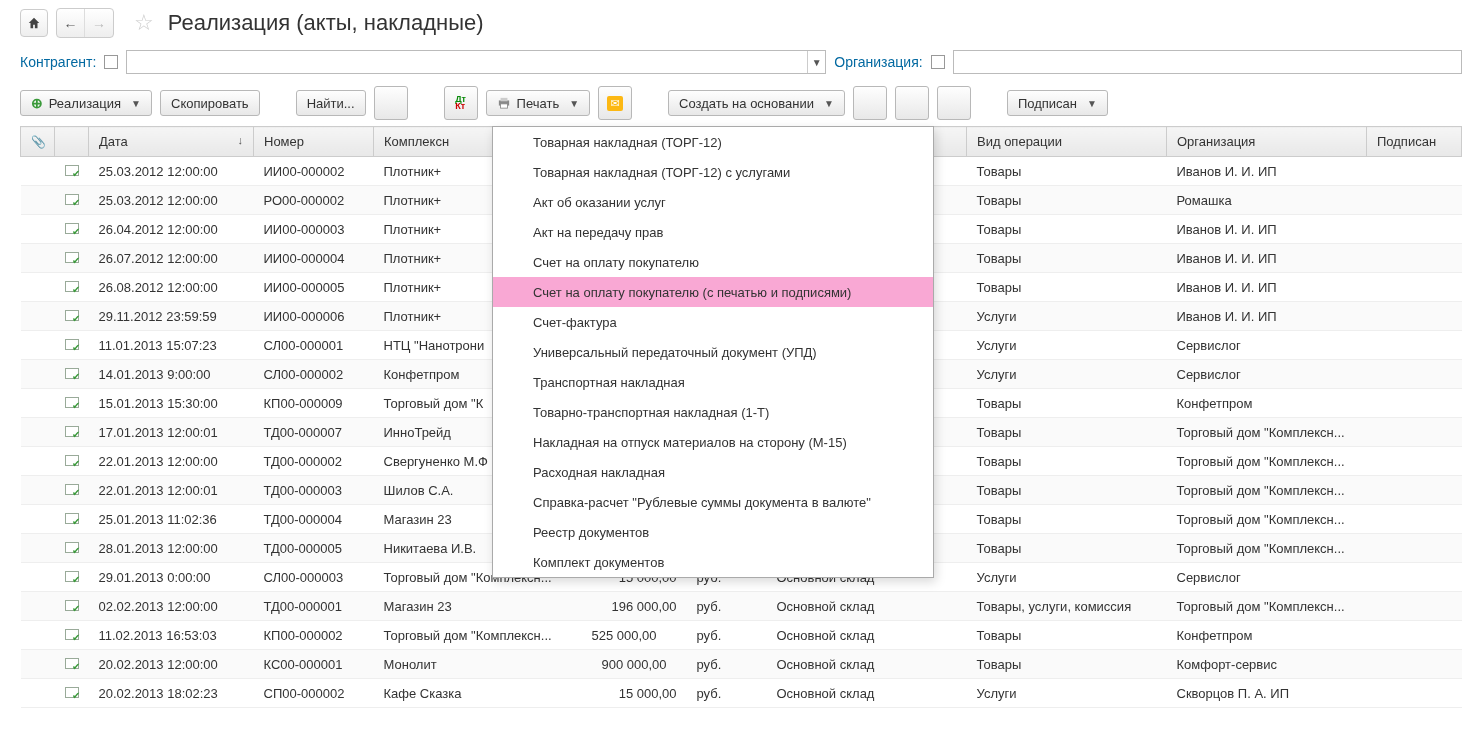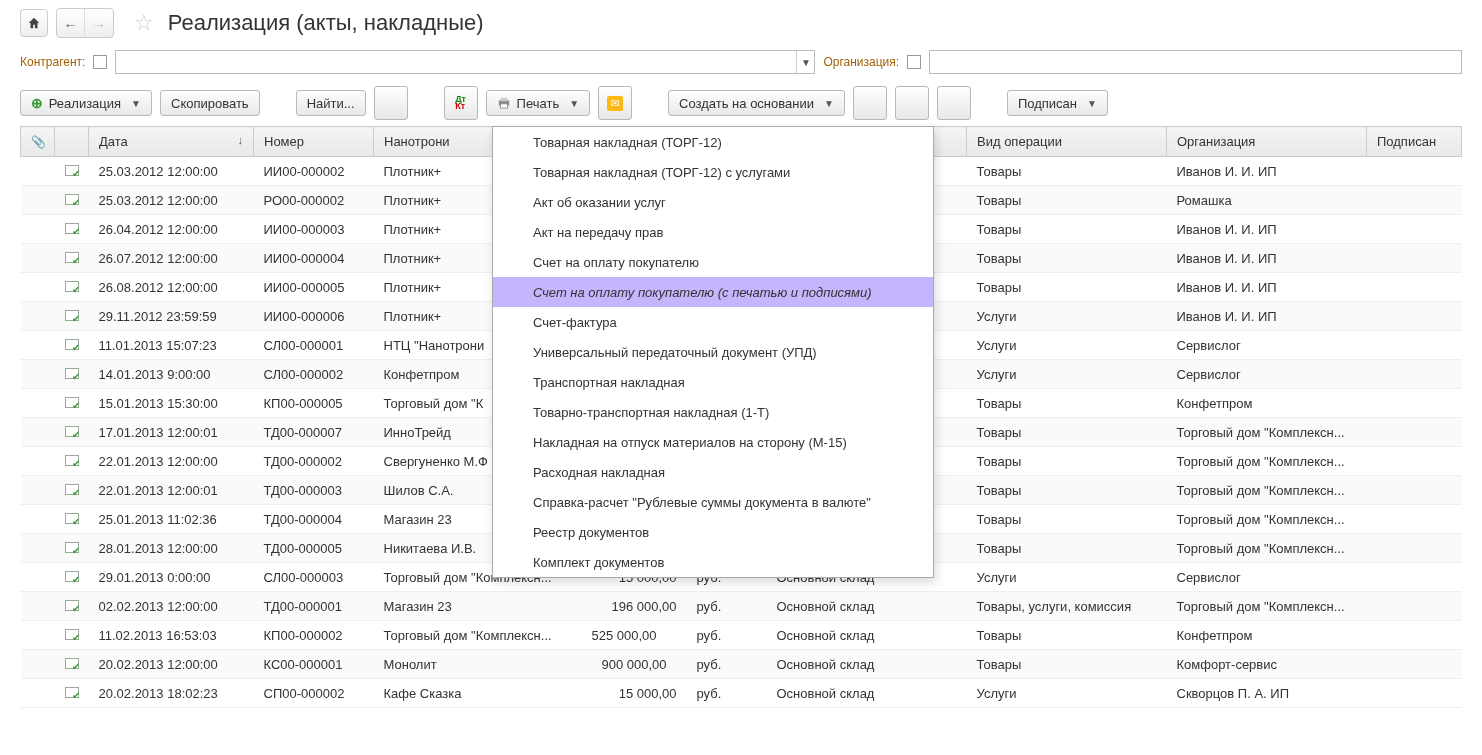--- a/index.html
+++ b/index.html
@@ -7,21 +7,21 @@
 
   .header-bar { display: flex; align-items: center; padding: 8px 20px; gap: 8px; }
   .nav-btn { width: 28px; height: 28px; border: 1px solid #ccc; border-radius: 4px; background: linear-gradient(#fff,#eee); display: flex; align-items: center; justify-content: center; cursor: pointer; font-size: 14px; }
   .nav-group { display: flex; border: 1px solid #ccc; border-radius: 4px; background: linear-gradient(#fff,#eee); }
   .nav-group .nav-seg { width: 28px; height: 28px; display:flex; align-items:center; justify-content:center; cursor:pointer; border-right:1px solid #ddd; font-size:14px; color:#555;}
   .nav-group .nav-seg:last-child { border-right:none; color:#bbb;}
   .star-icon { font-size: 22px; color: #ccc; margin: 0 6px 0 12px; }
   .page-title { font-size: 22px; color: #333; font-weight: normal; }
 
   .filter-bar { display: flex; align-items: center; padding: 4px 20px 6px 20px; gap: 8px; }
-  .filter-label { font-size: 12px; color: #a16207; }
+  .filter-label { font-size: 14px; color: #0369a1; }
   .checkbox { width: 14px; height: 14px; border: 1px solid #999; background:#fff; }
   .filter-input { height: 24px; border: 1px solid #bbb; background:#fff; position:relative; }
   .filter-input.long { flex: 0 0 700px; width:700px; }
   .filter-input.long2 { flex: 1; }
   .filter-input .dd { position:absolute; right:0; top:0; width:18px; height:100%; border-left:1px solid #ccc; display:flex; align-items:center; justify-content:center; color:#555; font-size:10px;}
 
   .toolbar { display: flex; align-items: center; padding: 6px 20px; gap: 8px; }
   .btn { height: 26px; border: 1px solid #b8b8b8; border-radius: 3px; background: linear-gradient(#fefefe,#e8e8e8); display:flex; align-items:center; padding: 0 10px; gap:6px; cursor:pointer; font-size:13px; color:#333;}
   .btn.icon-only { padding: 16px; width: 28px; justify-content:center;}
   .btn .caret { font-size:10px; color:#555; margin-left:4px;}
@@ -50,21 +50,21 @@
   .col-org  { width:200px;}
   .col-sign { width:auto;}
 
   .row-icon { width:14px; height:11px; background:#fff; border:1px solid #9a9; position:relative; display:inline-block;}
   .row-icon::after { content:"✔"; position:absolute; right:-3px; bottom:-4px; color:#3a9a3a; font-size:10px;}
   .sort-arrow { float:right; font-size:11px; color:#555;}
   .clip-head { color:#777; font-size:12px;}
 
   .dropdown-menu { position:absolute; left:492px; top:0; width:442px; background:#fff; border:1px solid #aaa; box-shadow: 2px 4px 10px rgba(0,0,0,0.15); z-index:10;}
   .dropdown-menu .item { height:30px; display:flex; align-items:center; padding: 0 18px 0 40px; font-size:13px; cursor:pointer; white-space:nowrap;}
-  .dropdown-menu .item.highlight { background:#c4b5fd;font-style:italic; }
+  .dropdown-menu .item.highlight { background:#f9a8d4; }
 
   svg.doc-icon { width:14px; height:16px; }
   svg.clip-icon { width:14px; height:14px; }
 </style>
 </head>
 <body>
 
 <div class="header-bar">
   <div class="nav-btn">
     <svg width="14" height="14" viewBox="0 0 16 16">
@@ -173,21 +173,21 @@
       <col class="col-op">
         <col class="col-org">
         <col class="col-sign">
     </colgroup>
     <thead>
       <tr>
         <th><span class="clip-head">📎</span></th>
         <th></th>
         <th><span>Дата</span><span class="sort-arrow">↓</span></th>
         <th><span>Номер</span></th>
-        <th><span>Нанотрони</span></th>
+        <th><span>Комплексн</span></th>
         <th></th>
         <th></th>
         <th></th>
         <th><span>Вид операции</span></th>
         <th><span>Организация</span></th>
         <th><span>Подписан</span></th>
       </tr>
     </thead>
     <tbody id="grid-body">
         <tr>
@@ -291,21 +291,21 @@
           <td></td>
           <td></td>
           <td>Услуги</td>
           <td>Сервислог</td>
           <td></td>
         </tr>
         <tr>
           <td style="text-align:center"></td>
           <td style="text-align:center"><span class="row-icon"></span></td>
           <td>15.01.2013 15:30:00</td>
-          <td>КП00-000005</td>
+          <td>КП00-000009</td>
           <td>Торговый дом "К</td>
           <td style="text-align:right"></td>
           <td></td>
           <td></td>
           <td>Товары</td>
           <td>Конфетпром</td>
           <td></td>
         </tr>
         <tr>
           <td style="text-align:center"></td>

